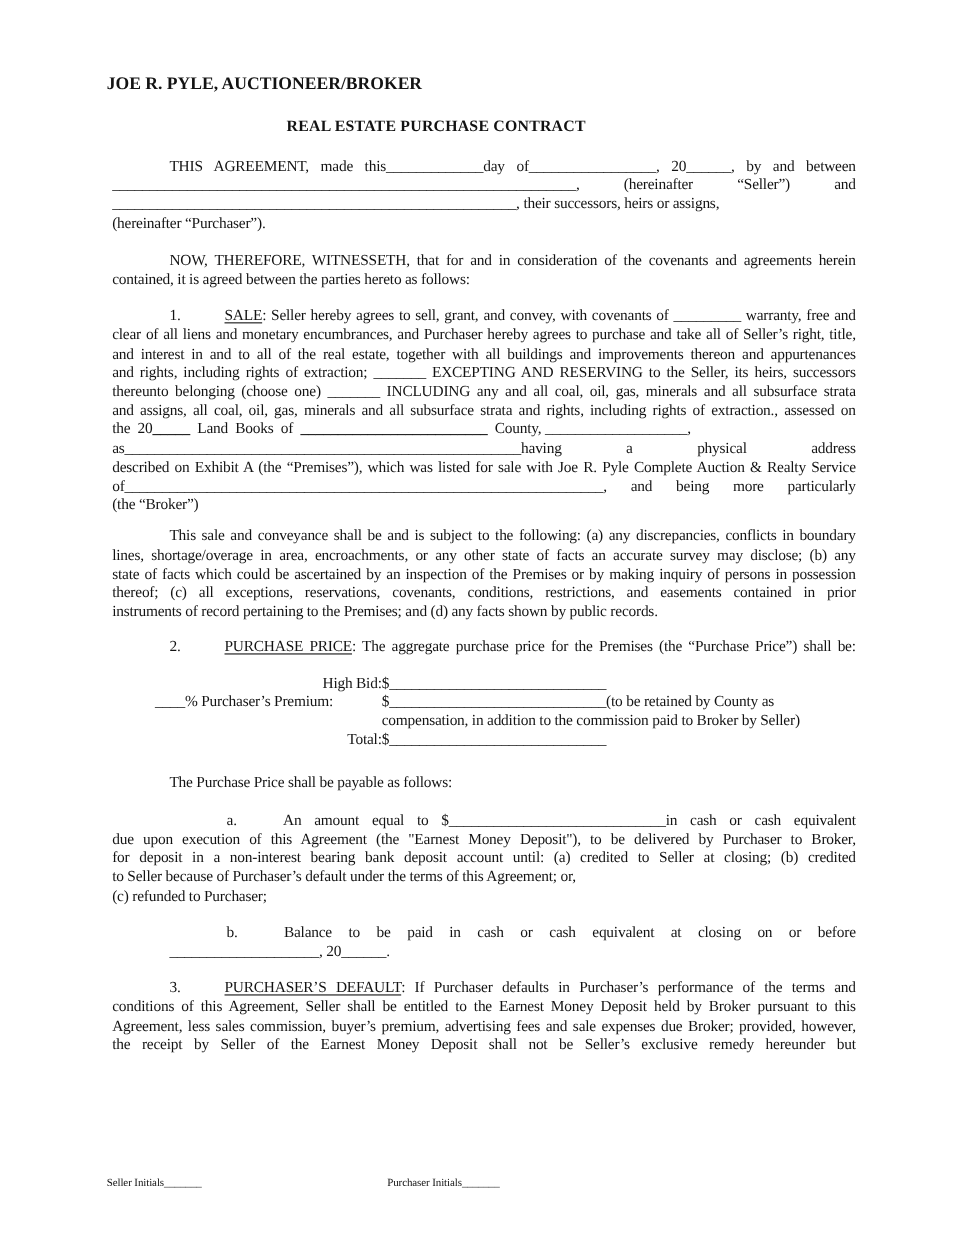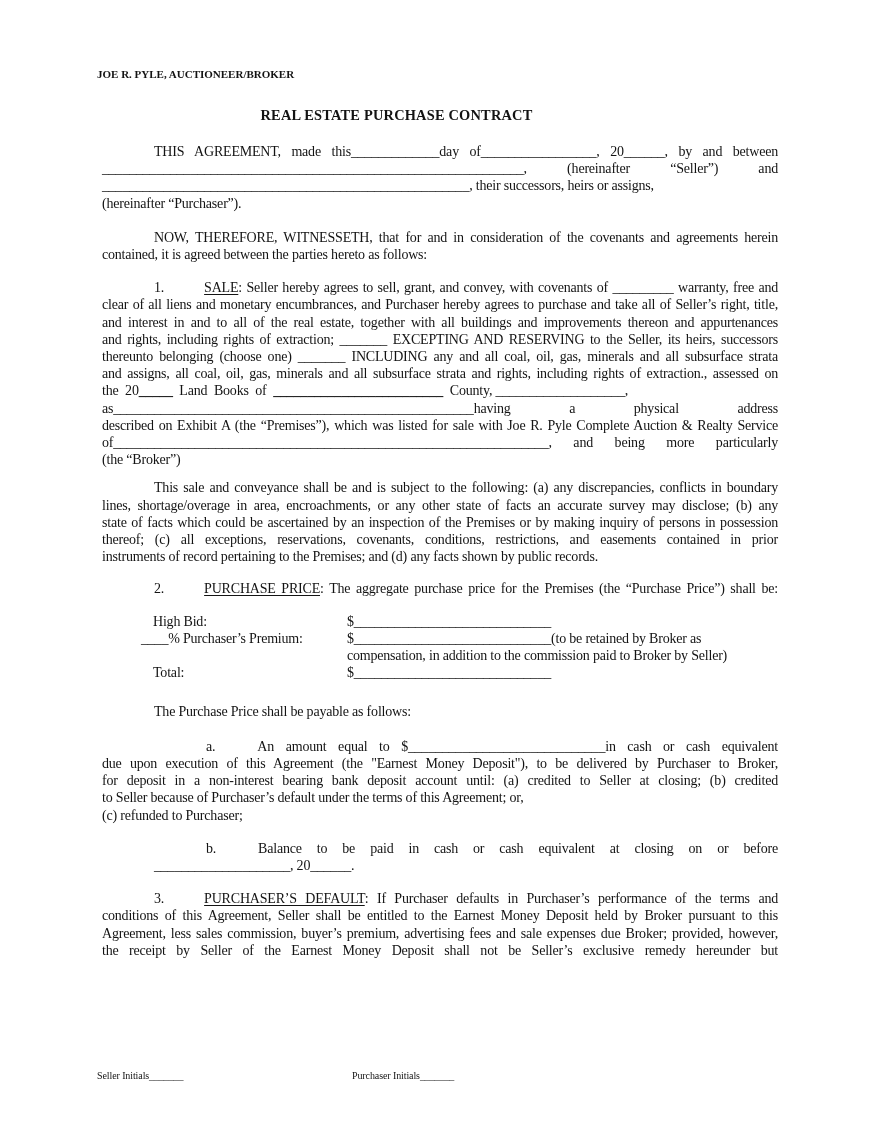--- a/index.html
+++ b/index.html
@@ -2,21 +2,21 @@
 <html><head>
 <meta charset="utf-8">
 <style>
   html,body{margin:0;padding:0;}
   body{
     width:877px;height:1135px;background:#ffffff;color:#131313;
     font-family:"Liberation Serif", serif;position:relative;overflow:hidden;
   }
   .hdr{
     position:absolute;left:97px;top:68px;
-    font-size:11px;font-weight:bold;letter-spacing:0;white-space:nowrap;
+    font-size:16px;font-weight:bold;letter-spacing:0;white-space:nowrap;
   }
   .title{
     position:absolute;left:0;top:107px;width:793px;text-align:center;
     font-size:14.4px;font-weight:bold;letter-spacing:.2px;white-space:nowrap;
   }
   .content{
     position:absolute;left:102px;top:143px;width:676px;
     font-size:14px;line-height:17.2px;letter-spacing:-0.2px;
   }
   .line{min-height:17.2px;white-space:nowrap;}
@@ -31,21 +31,21 @@
   #p1,#payable{margin-bottom:17px;}
   #p2,#sa2,#sb{margin-bottom:16px;}
   #s1{margin-bottom:11px;}
   #p4{margin-bottom:15px;}
   #h2{margin-bottom:15px;}
   #price{margin-bottom:22px;}
   #sa{margin-bottom:16px;}
   .price{margin-left:39px;}
   .prow{display:flex;}
   .plabel{width:206px;flex:none;}
-  .plabel.pad{box-sizing:border-box;padding-left:12px;}
+  .plabel.pad{box-sizing:border-box;padding-left:12px;text-align:right;}
   .pvalue{flex:1;}
   .footer{position:absolute;top:1046px;font-size:10px;letter-spacing:-0.1px;white-space:nowrap;margin-top:24px;}
   .footer.fl{left:97px;}
   .footer.fr{left:352px;}
 </style>
 </head>
 <body>
 
 <div class="hdr">JOE R. PYLE, AUCTIONEER/BROKER</div>
 <div class="title">REAL ESTATE PURCHASE CONTRACT</div>
@@ -87,21 +87,21 @@
   <div id="price" class="price">
       <div class="prow">
         <div class="plabel pad"><span>High Bid:</span></div>
         <div class="pvalue">
           <div class="line"><span>$</span><span>_____________________________</span></div>
         </div>
       </div>
       <div class="prow">
         <div class="plabel"><span>____</span><span>% Purchaser’s Premium:</span></div>
         <div class="pvalue">
-          <div class="line"><span>$</span><span>_____________________________</span><span>(to be retained by Broker as</span></div>
+          <div class="line"><span>$</span><span>_____________________________</span><span>(to be retained by County as</span></div>
           <div class="line"><span>compensation, in addition to the commission paid to Broker by Seller)</span></div>
         </div>
       </div>
       <div class="prow">
         <div class="plabel pad"><span>Total:</span></div>
         <div class="pvalue">
           <div class="line"><span>$</span><span>_____________________________</span></div>
         </div>
       </div>
     </div>

